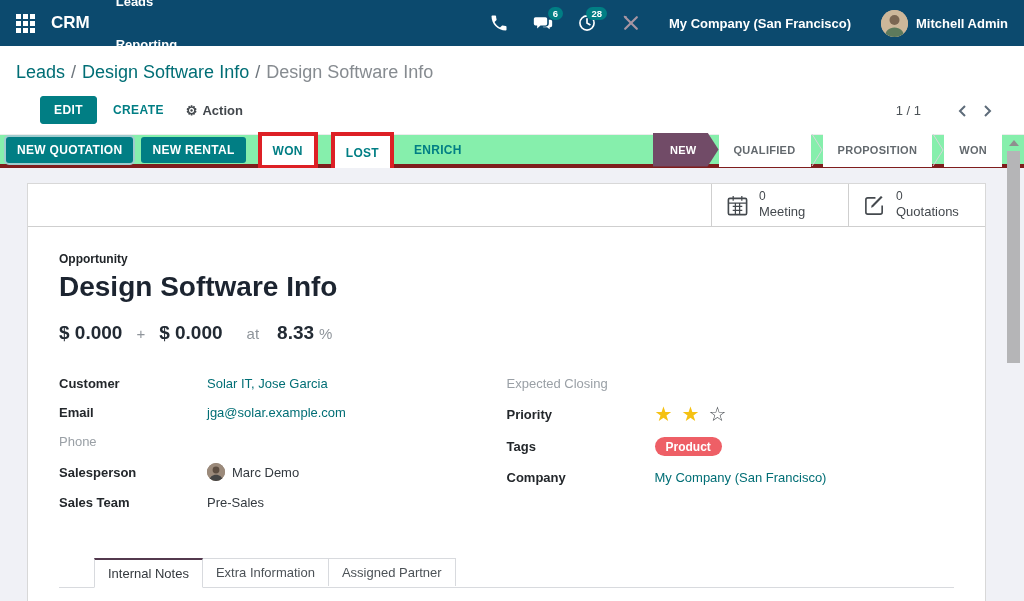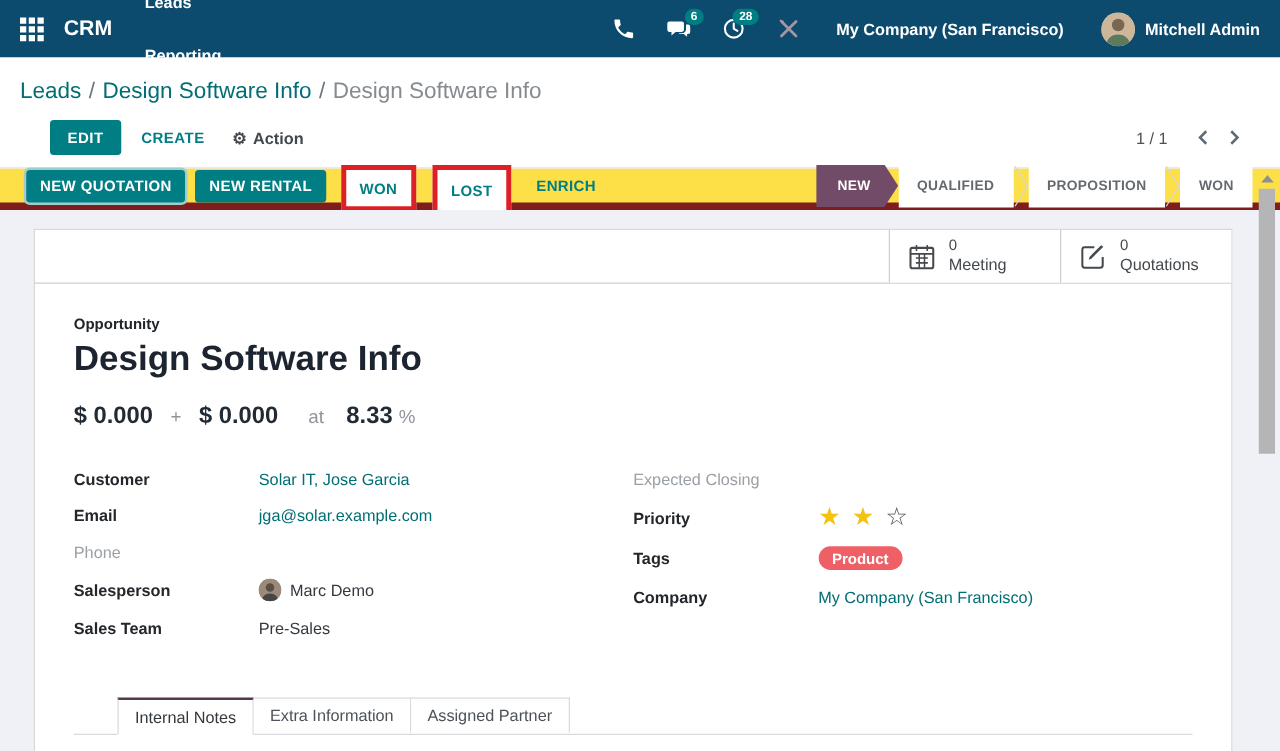--- a/index.html
+++ b/index.html
@@ -31,28 +31,28 @@
   .breadcrumb a { color:#016e75; text-decoration:none; cursor:pointer; }
   .breadcrumb .sep { color:#6d757c; margin:0 6px; }
   .cp-row { display:flex; align-items:center; height:28px;padding-left:24px; }
   .btn-edit { background:#017e84; color:#fff; border:1px solid #017e84; font-size:12px;
     font-weight:bold; letter-spacing:.4px; padding:6px 13px; border-radius:3px; cursor:pointer; }
   .btn-create { background:none; border:none; color:#017e84; font-size:12px; font-weight:bold;
     letter-spacing:.4px; margin-left:16px; cursor:pointer; }
   .btn-action { background:none; border:none; color:#43484d; font-size:13px; font-weight:600;
     margin-left:22px; cursor:pointer; display:flex; align-items:center; gap:5px; }
   .gear { font-size:13px; color:#43484d; }
-  .pager { margin-left:auto; display:flex; align-items:center; gap:24px; margin-right:16px; }
+  .pager { margin-left:auto; display:flex; align-items:flex-end; gap:37px; margin-right:16px; }
   .pager-value { font-size:13px; color:#4c5257; }
   .pager-arrows { display:flex; gap:16px; }
   .pager-arrow { cursor:pointer; display:flex; align-items:center; }
 
   
-  .statusbar { height:34px; background:#fde047; border-top:1px solid #ececec;
-    border-bottom:6px solid #7f1d1d; display:flex; align-items:center; padding-left:21px;
+  .statusbar { height:34px; background:#86efac; border-top:1px solid #ececec;
+    border-bottom:4px solid #7f1d1d; display:flex; align-items:center; padding-left:6px;
     position:relative; }
   .sb-left { display:flex; align-items:center; gap:8px; height:100%; }
   .sb-btn { border:none; border-radius:3px; font-size:12px; font-weight:bold;
     letter-spacing:.3px; cursor:pointer; font-family:inherit; }
   .sb-btn.primary { background:#017e84; color:#fff; padding:6px 11px; }
   .sb-btn.primary.focused { box-shadow:0 0 0 2px #9fccce; }
   .sb-btn.flat { background:transparent; color:#017e84; padding:6px 6px; }
   .annot { border:4px solid #dd2025; display:flex; align-items:center; justify-content:center;
     align-self:flex-start; margin-top:-3px; background:#fff; padding:0 5px; }
   .annot.won-box { height:37px; margin-left:4px; }

